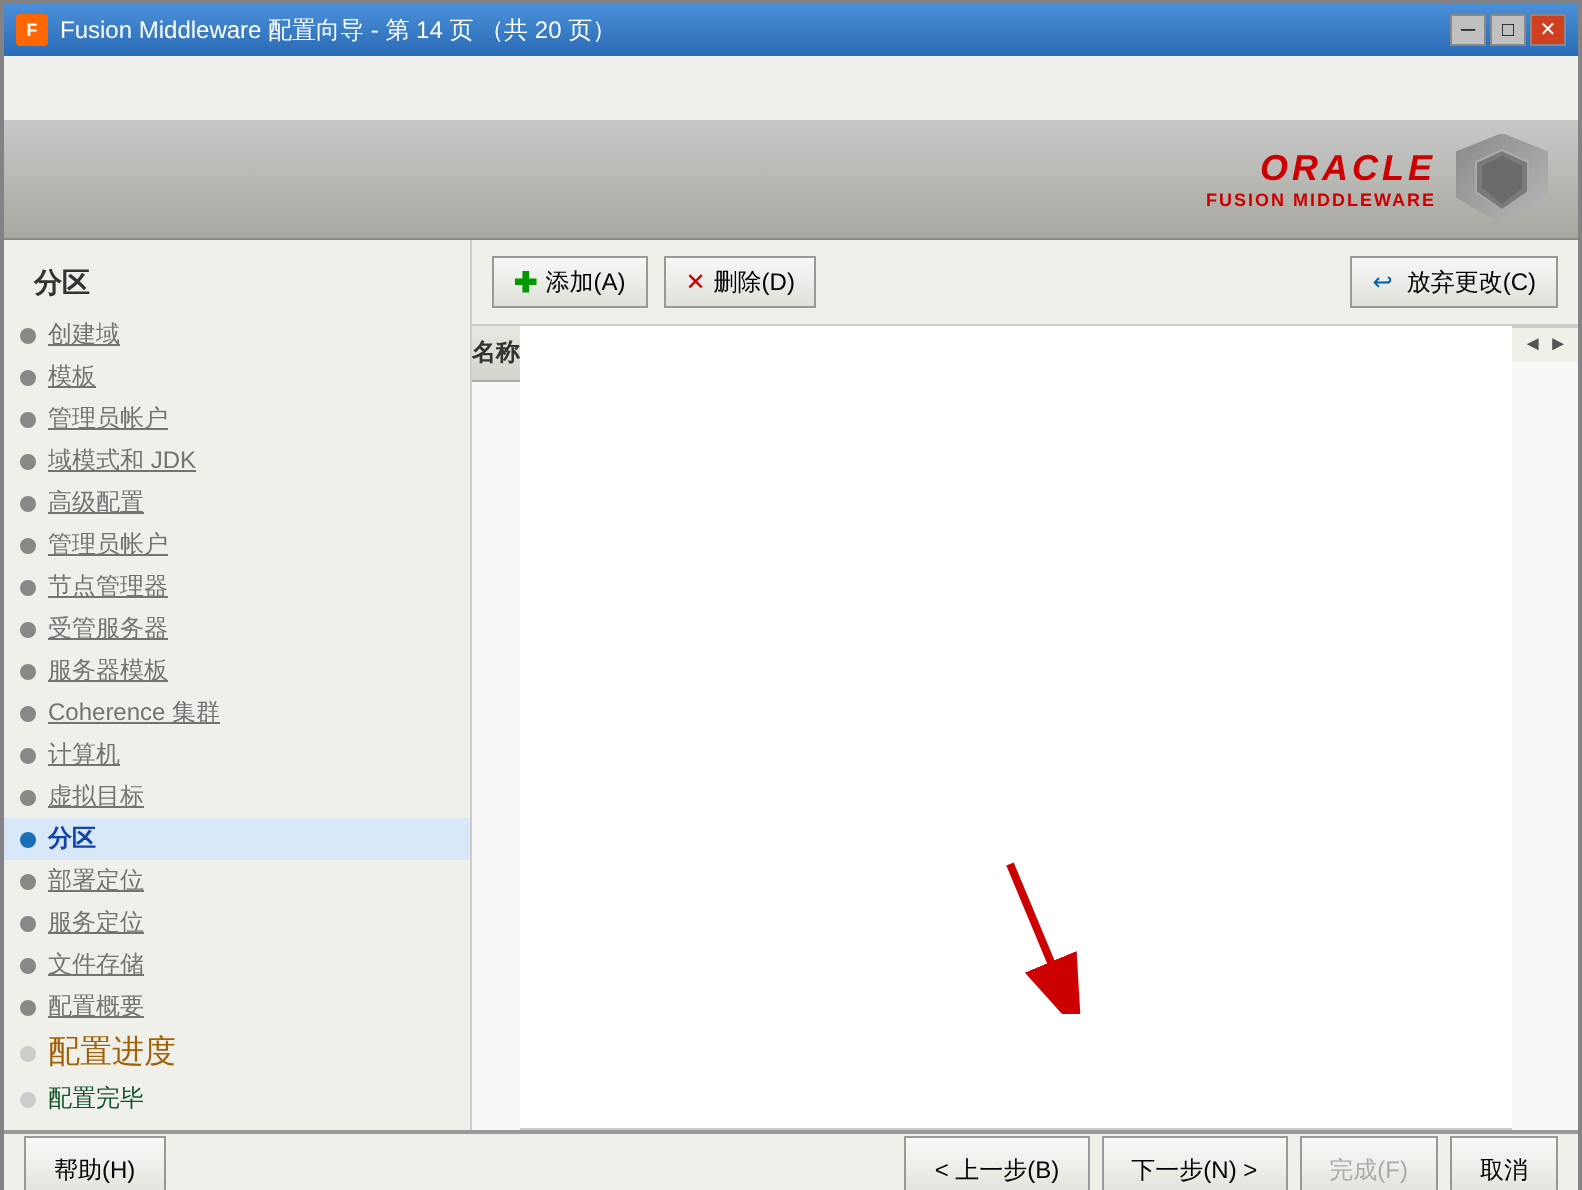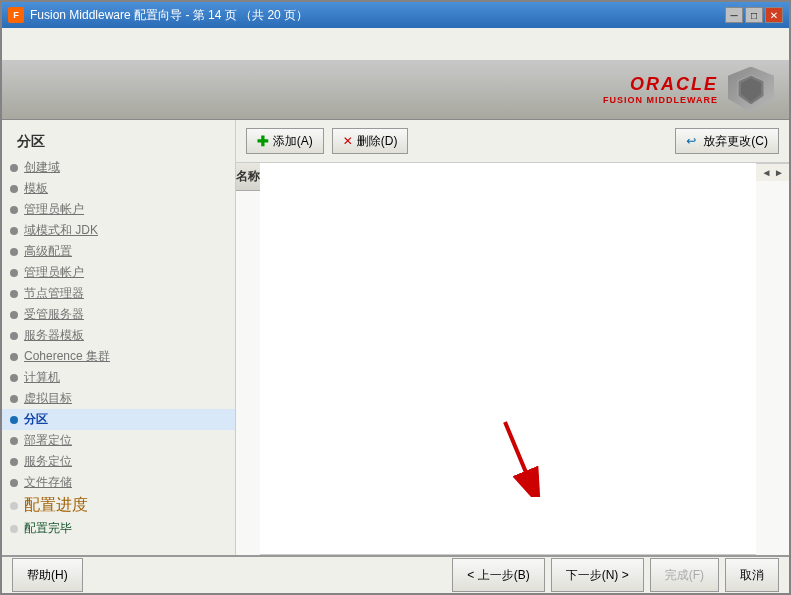--- a/index.html
+++ b/index.html
@@ -394,20 +394,24 @@
           <div class="dot"></div>
           <span class="link">部署定位</span>
         </div>
         <div class="sidebar-item">
           <div class="dot"></div>
           <span class="link">服务定位</span>
         </div>
         <div class="sidebar-item">
           <div class="dot"></div>
           <span class="link">文件存储</span>
+        </div>
+        <div class="sidebar-item">
+          <div class="dot"></div>
+          <span class="link">配置概要</span>
         </div>
         <div class="sidebar-item">
           <div class="dot" style="background:#ccc;"></div>
           <span style="color:#a16207; font-size:16px;">配置进度</span>
         </div>
         <div class="sidebar-item">
           <div class="dot" style="background:#ccc;"></div>
           <span style="color:#14532d; font-size:12px;">配置完毕</span>
         </div>
       </div>

